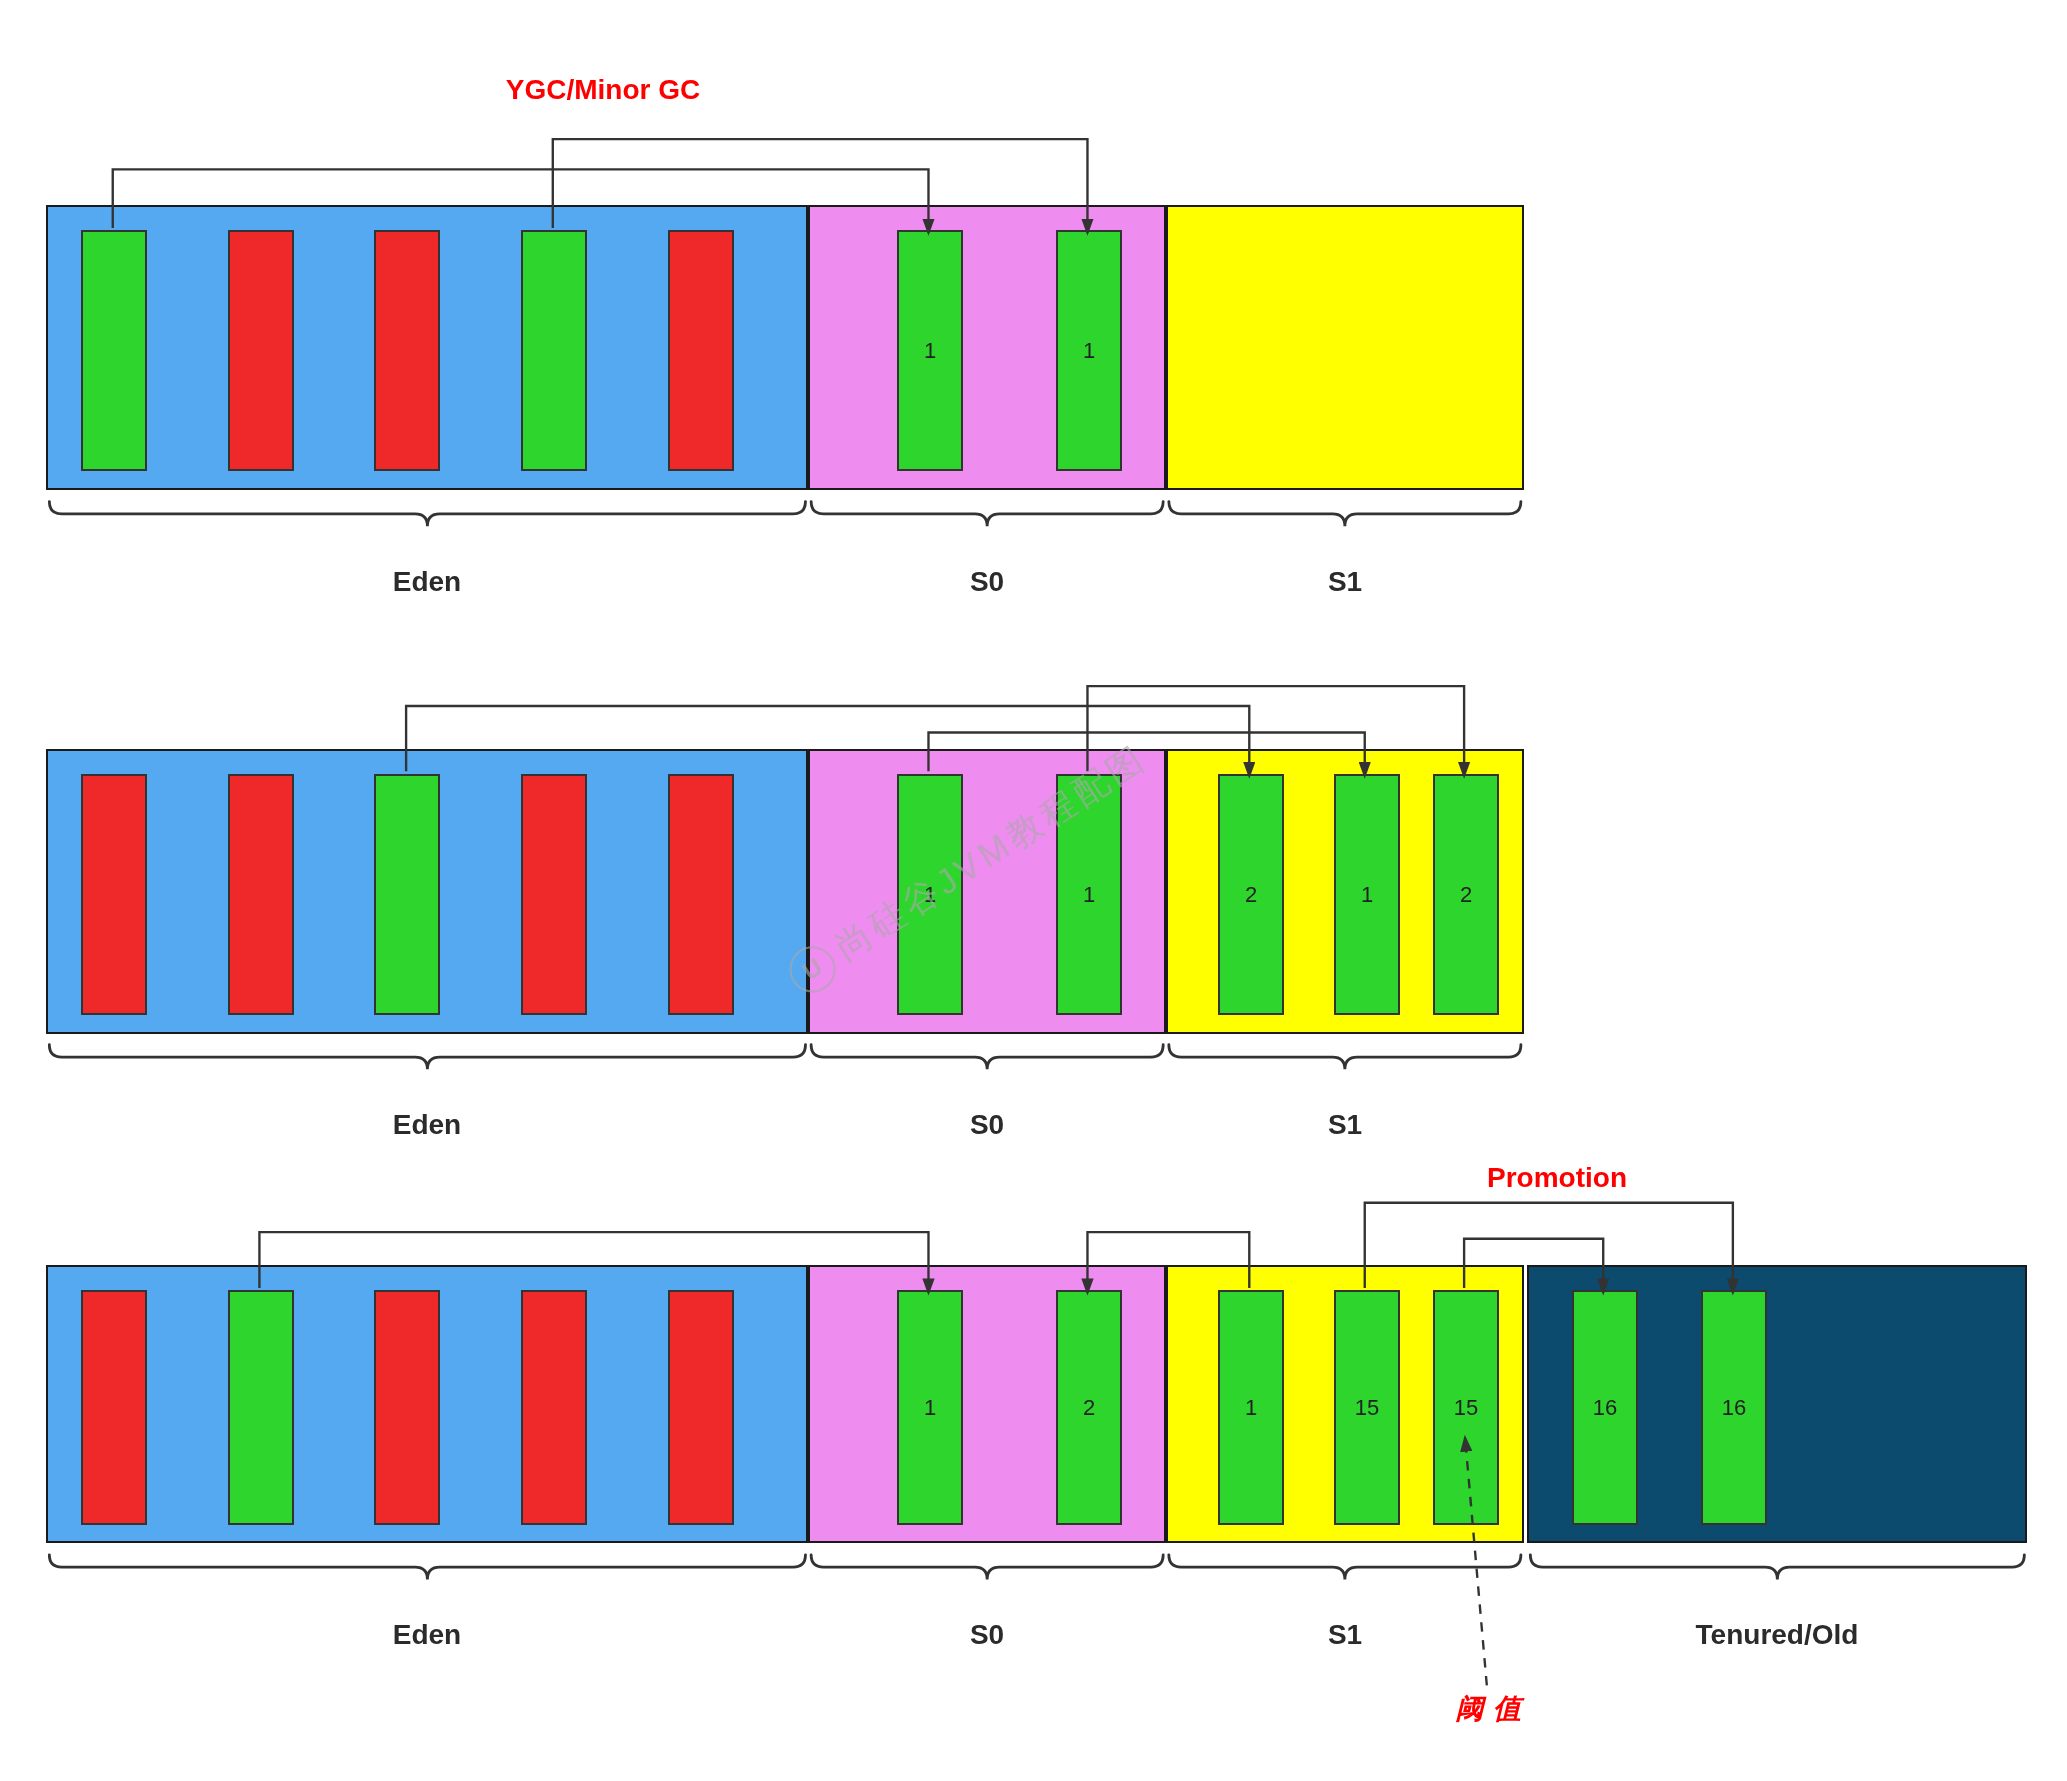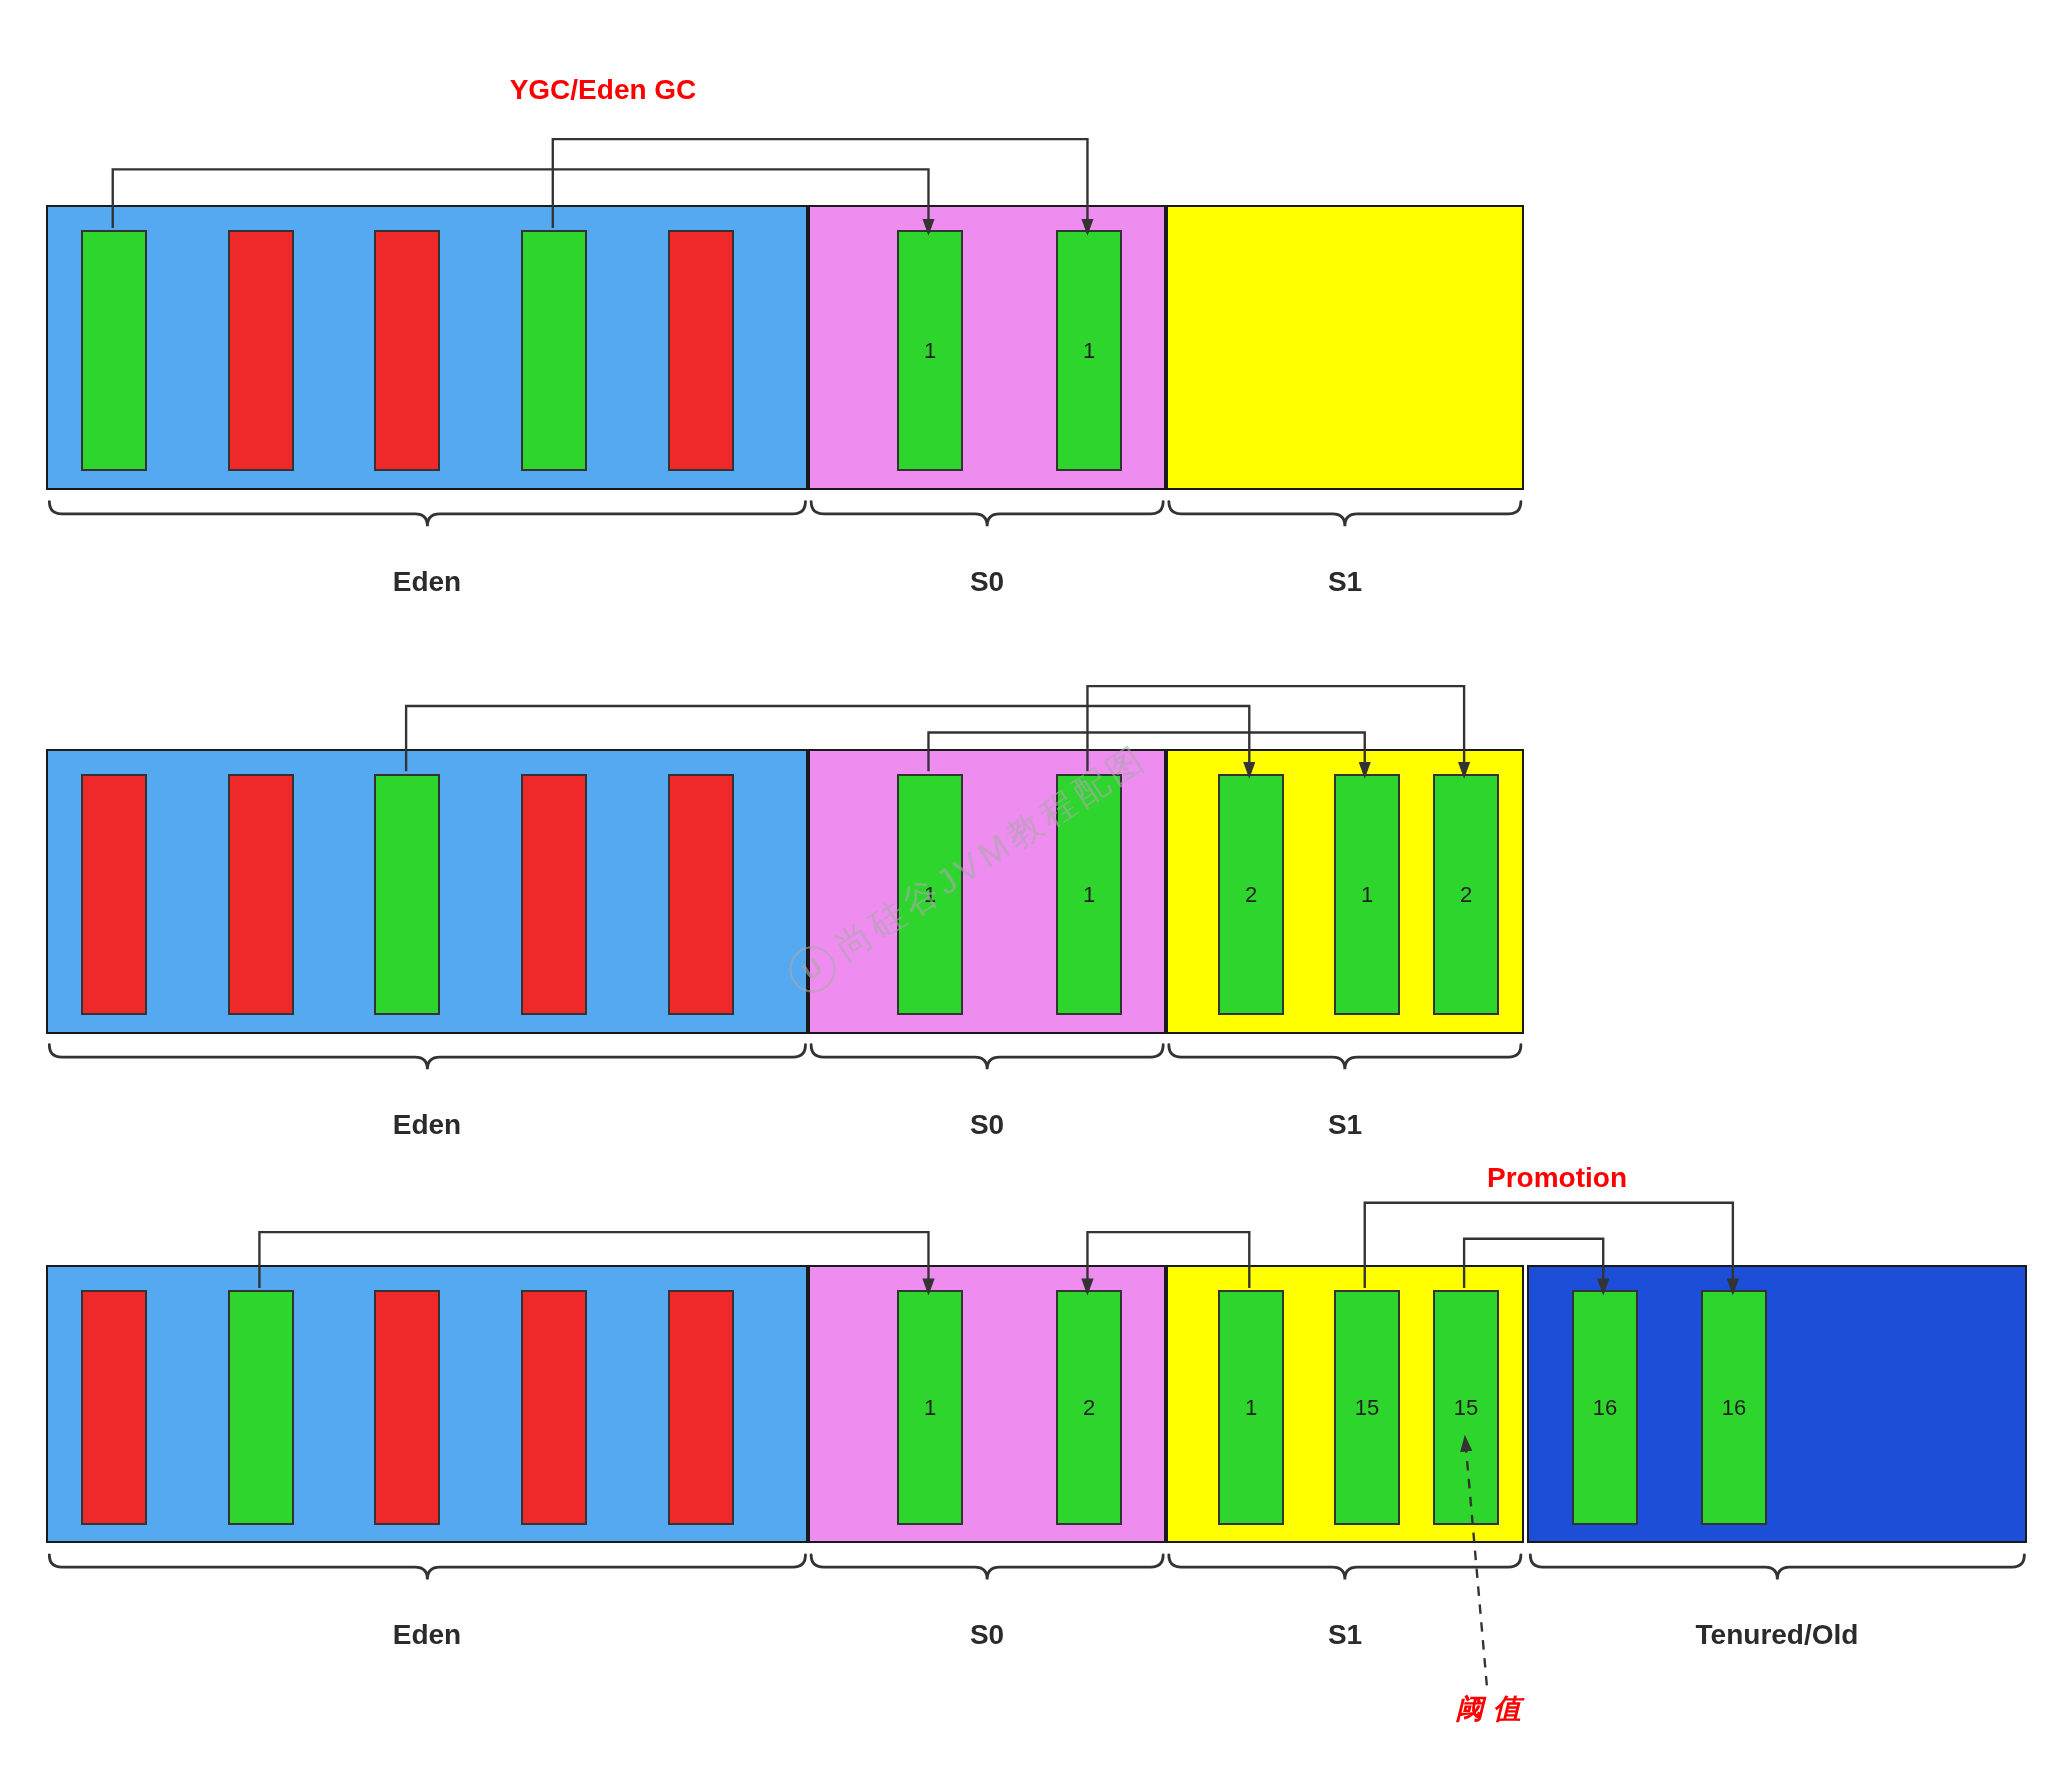--- a/index.html
+++ b/index.html
@@ -130,32 +130,32 @@
           <span class="age">1</span>
         </div>
         <div class="obj-bar" style="left: 166px; top: 23px; width: 66px; height: 235px; background: rgb(45, 213, 45);">
           <span class="age">15</span>
         </div>
         <div class="obj-bar" style="left: 265px; top: 23px; width: 66px; height: 235px; background: rgb(45, 213, 45);">
           <span class="age">15</span>
         </div>
       </div>
       <div class="region-label" style="left: 1166px; top: 1619px; width: 358px;">S1</div>
-      <div class="region" style="left: 1527px; top: 1265px; width: 500px; height: 278px; background: #1d4ed8;">
+      <div class="region" style="left: 1527px; top: 1265px; width: 500px; height: 278px; background: #0c4a6e;">
         <div class="obj-bar" style="left: 43px; top: 23px; width: 66px; height: 235px; background: rgb(45, 213, 45);">
           <span class="age">16</span>
         </div>
         <div class="obj-bar" style="left: 172px; top: 23px; width: 66px; height: 235px; background: rgb(45, 213, 45);">
           <span class="age">16</span>
         </div>
       </div>
       <div class="region-label" style="left: 1527px; top: 1619px; width: 500px;">Tenured/Old</div>
     </div>
 
-  <div class="red-title" style="left:603px;top:74px;">YGC/Eden GC</div>
+  <div class="red-title" style="left:603px;top:74px;">YGC/Minor GC</div>
 
   <div class="red-title" style="left:1557px;top:1162px;">Promotion</div>
 
   <div class="red-title threshold" style="left:1493px;top:1690px;font-style:italic;">阈值</div>
 
   <div class="watermark">
     <span class="wm-logo">U</span>
     <span>尚硅谷JVM教程配图</span>
   </div>
 

